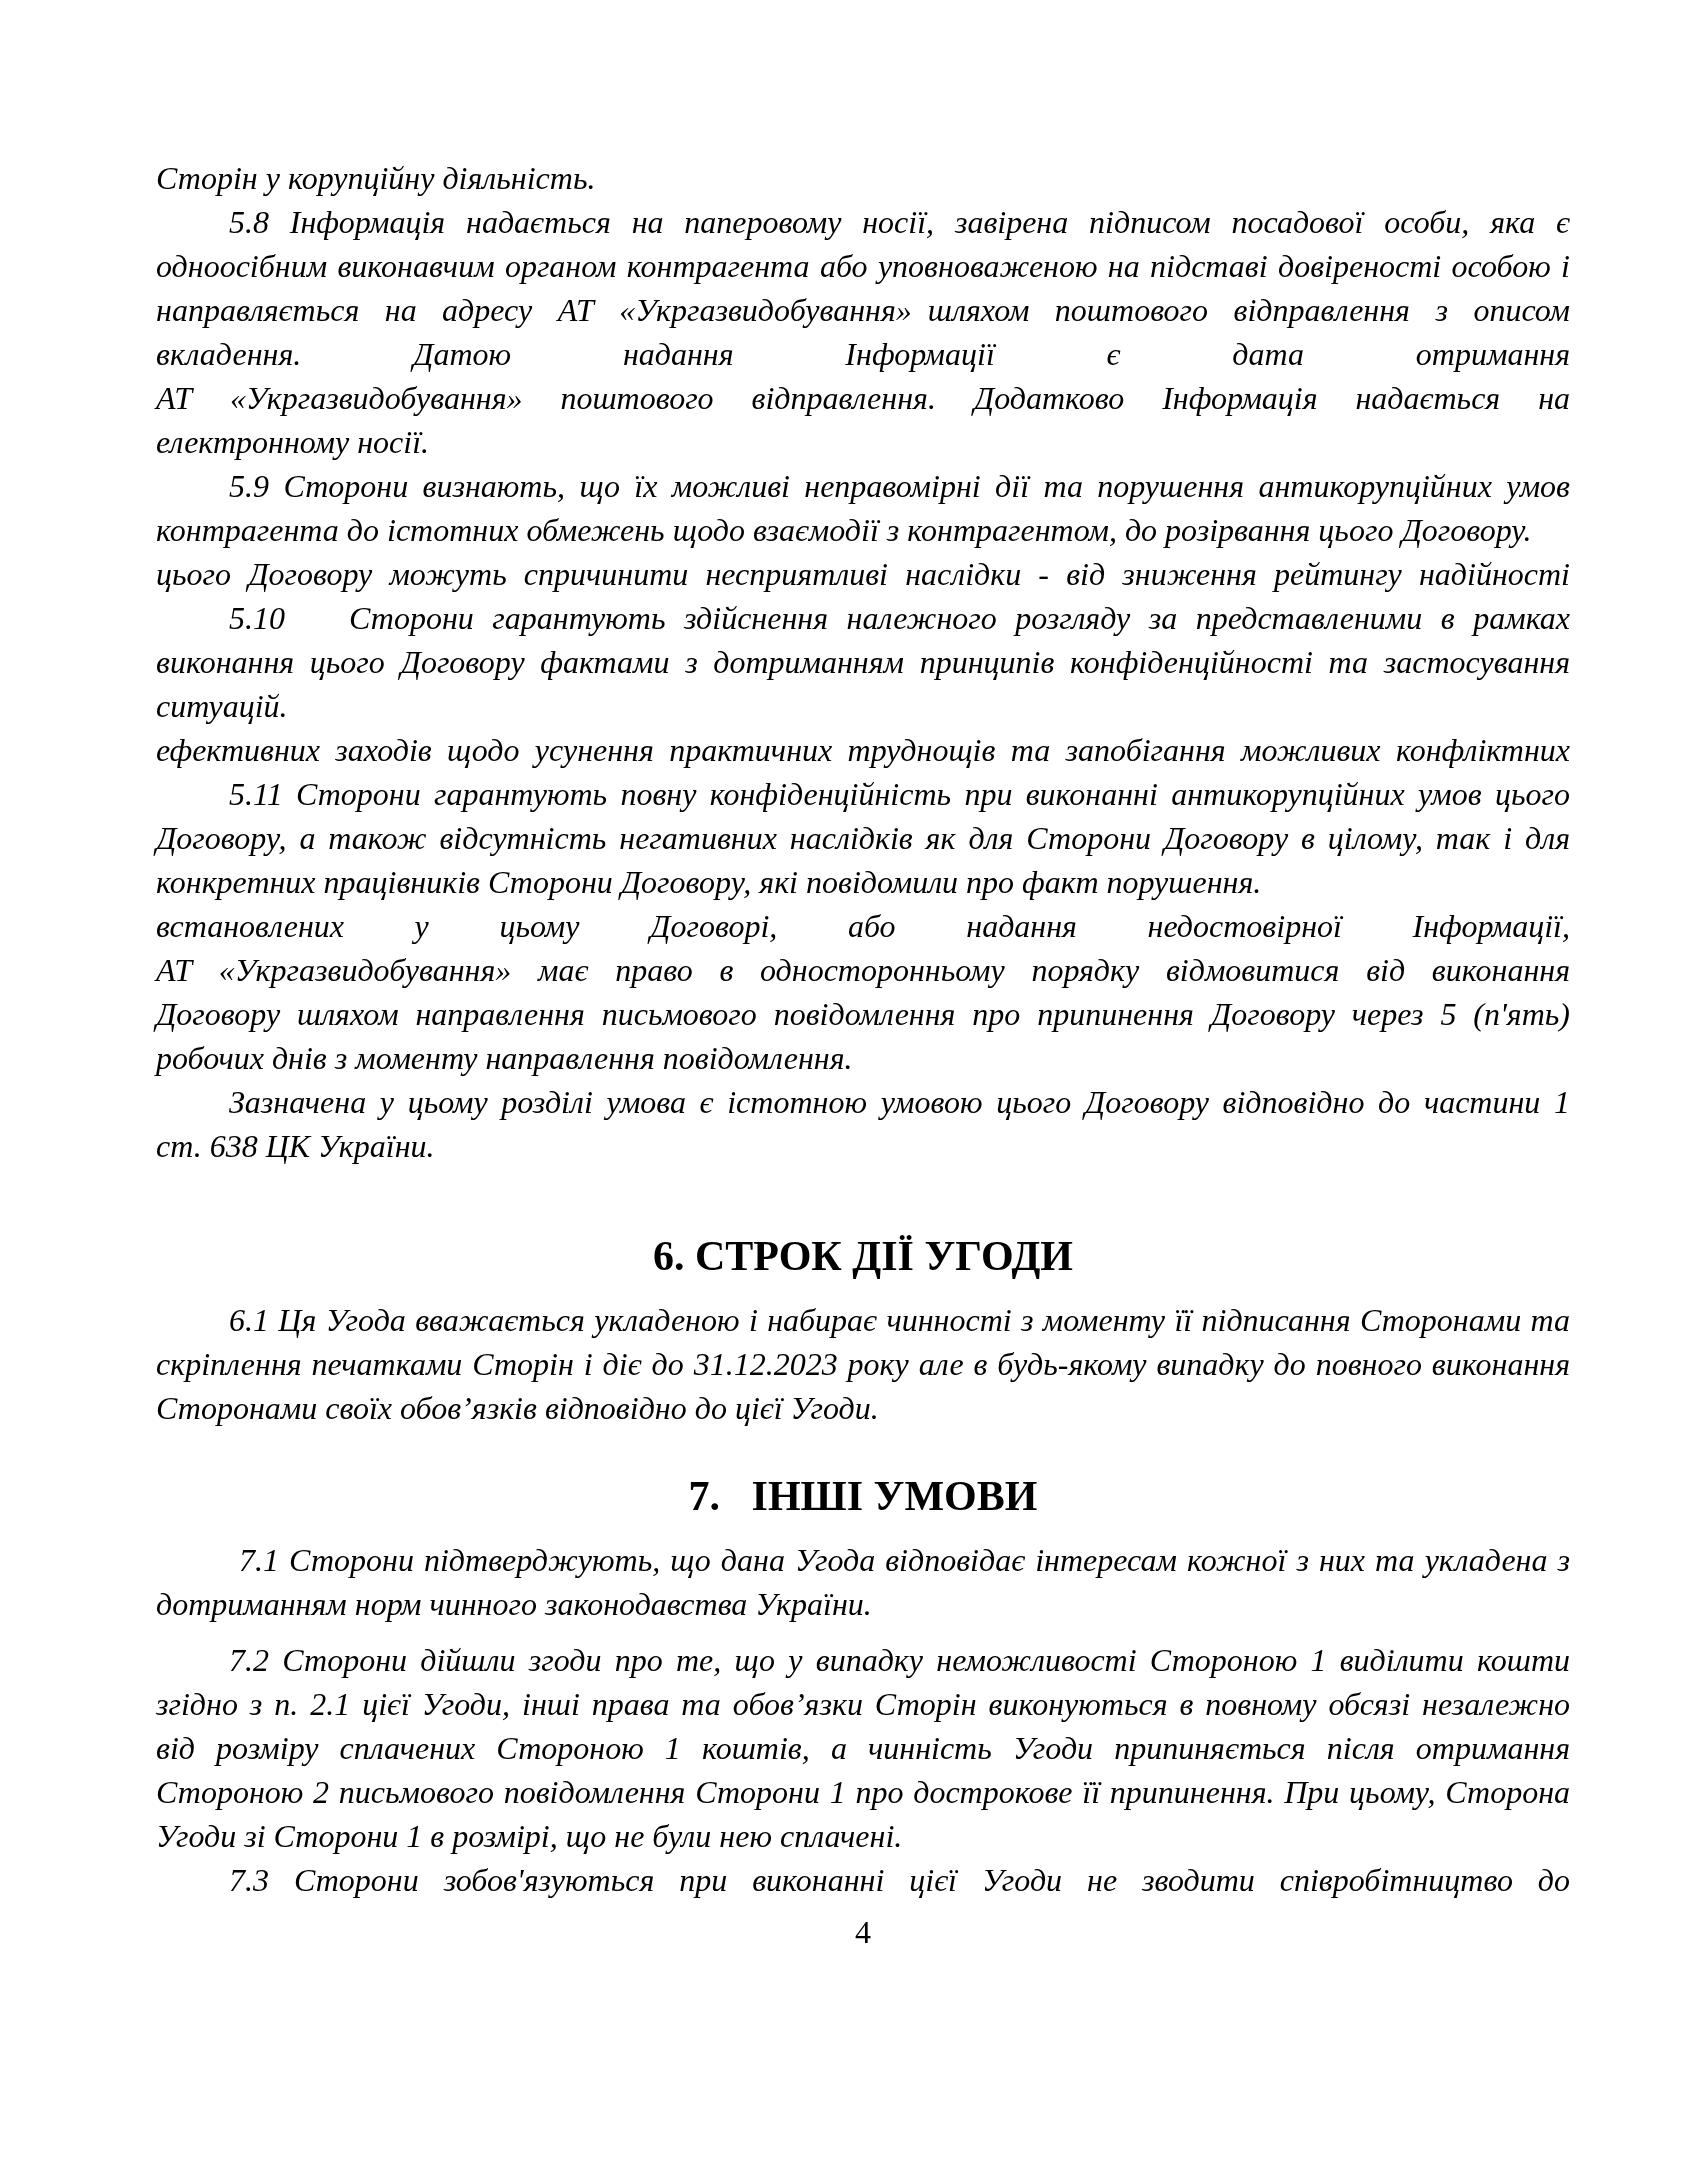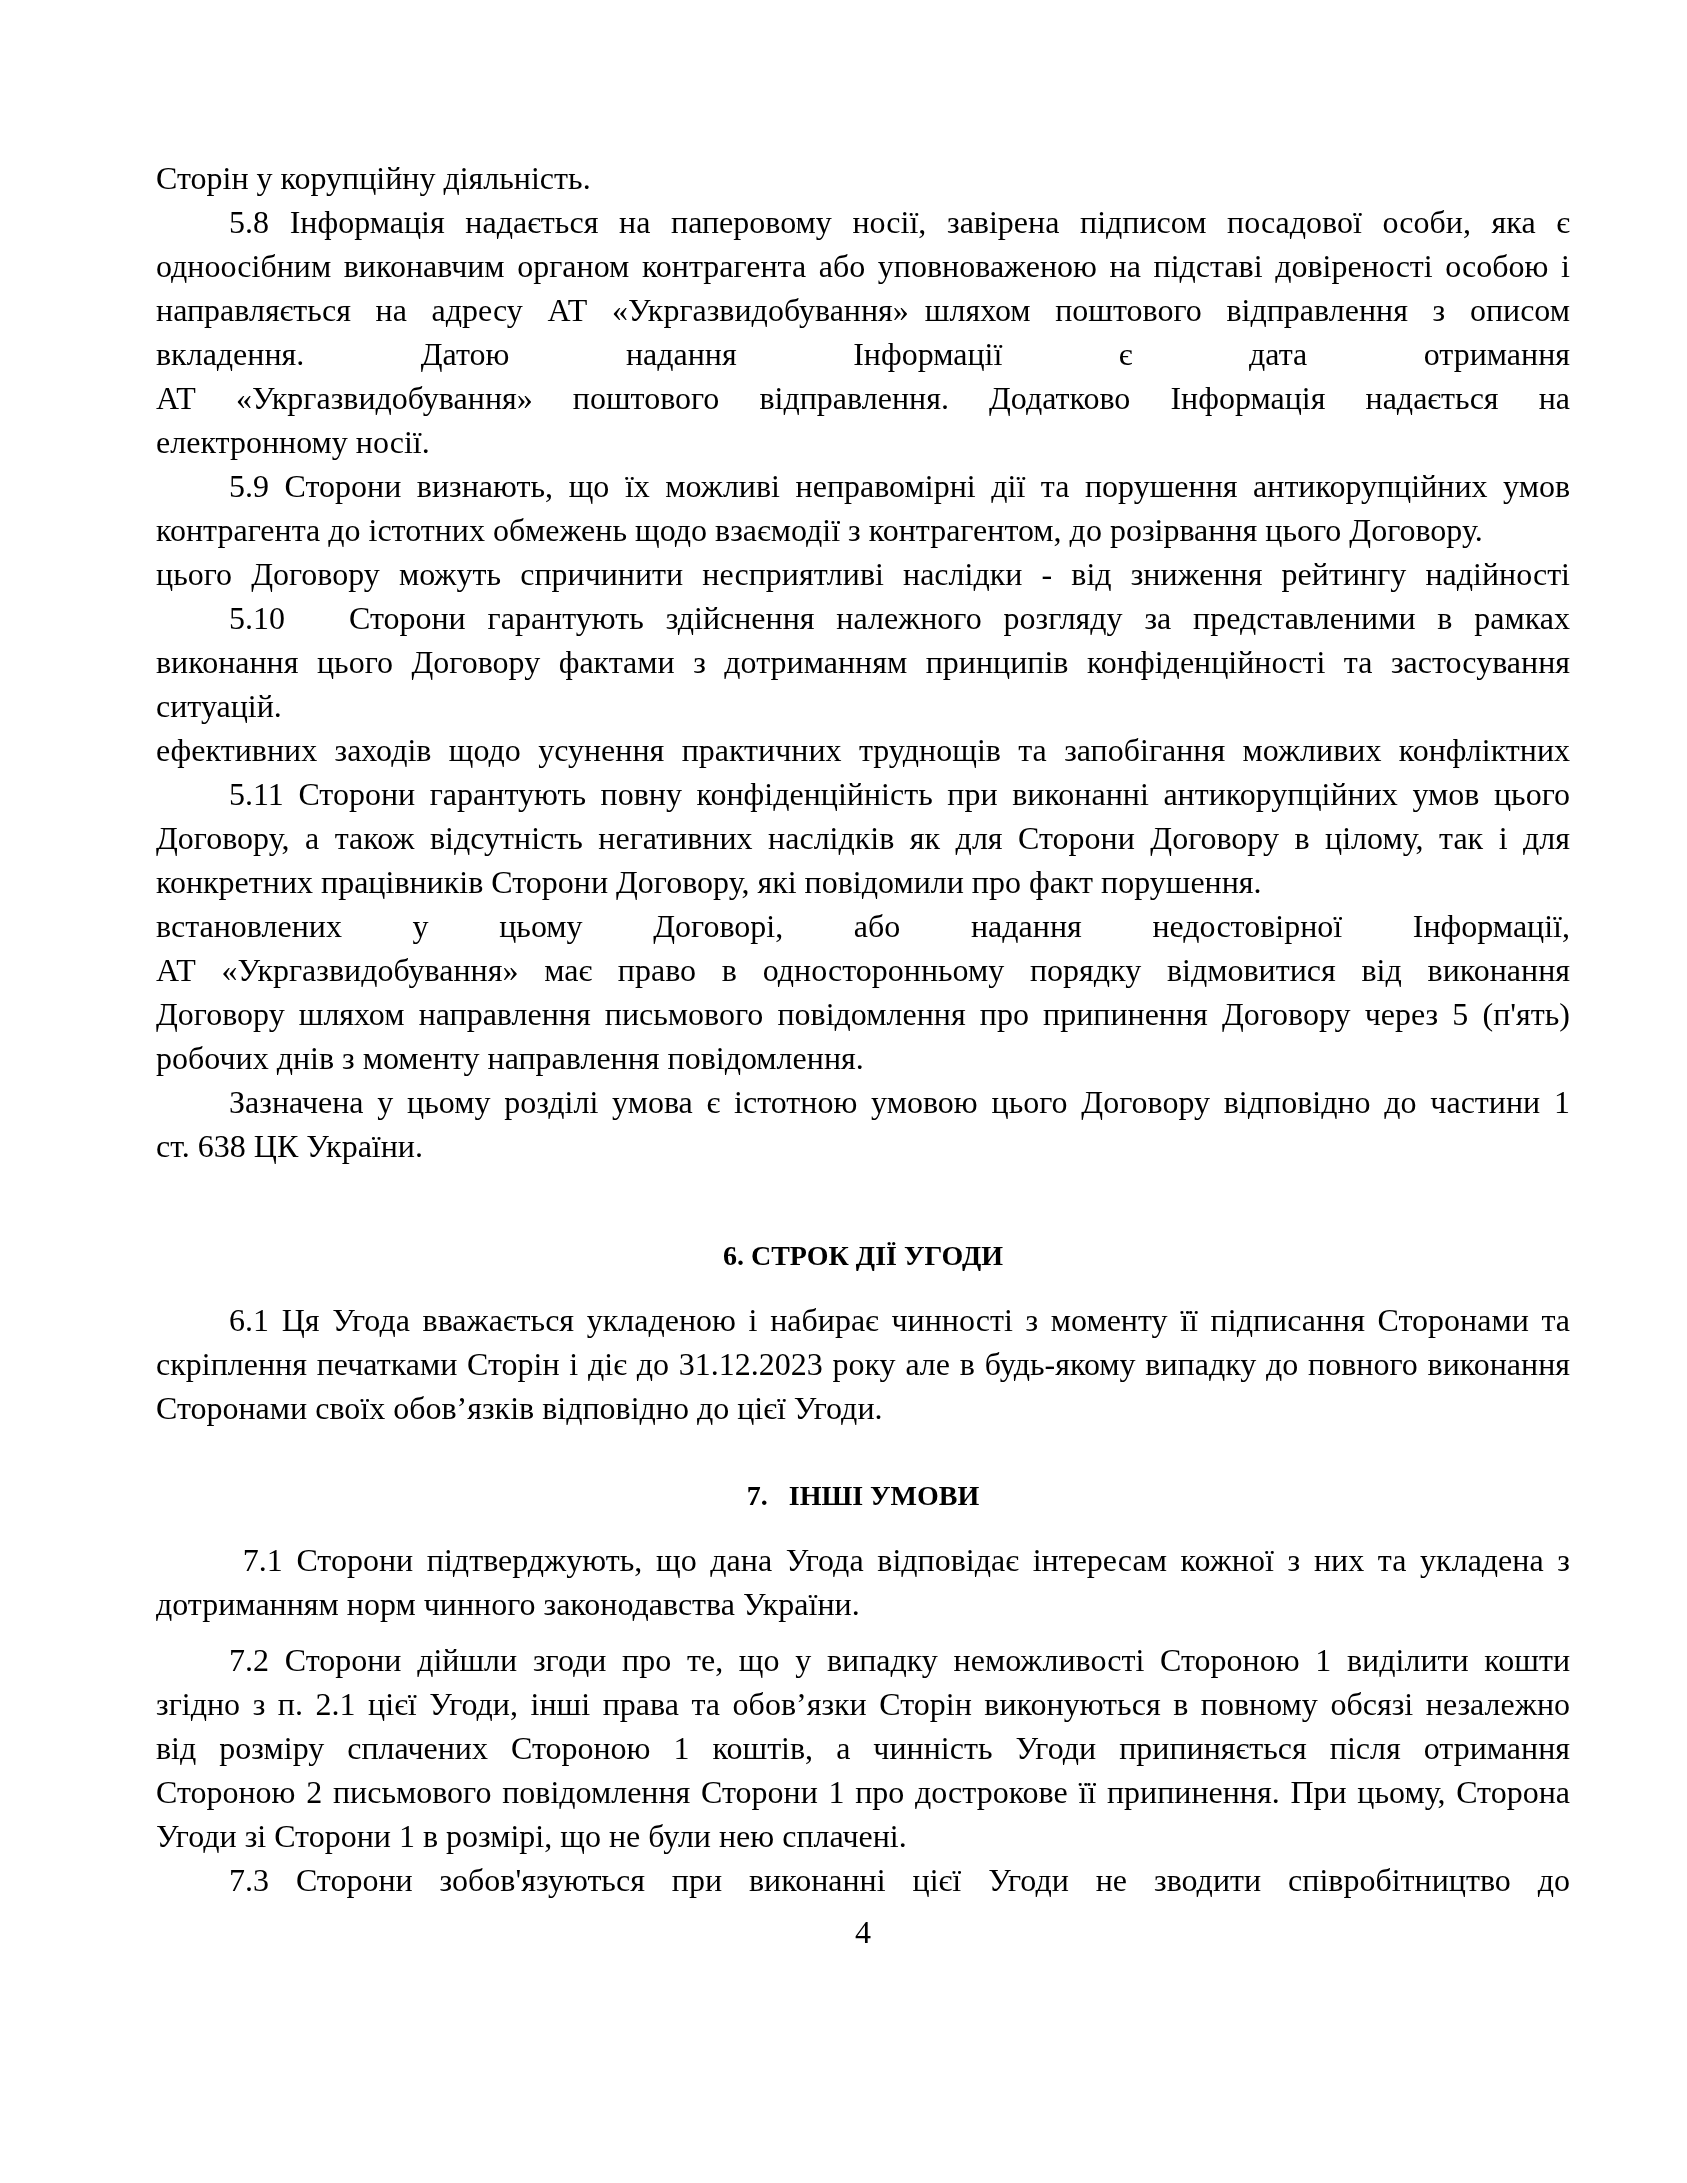--- a/index.html
+++ b/index.html
@@ -17,32 +17,32 @@
     color: #000000;
   }
   .doc {
     position: absolute;
     left: 156px;
     top: 156px;
     width: 1414px;
     font-size: 32px;
     line-height: 44px;
   }
-  .para { margin: 0; padding: 0; }
+  .para { margin: 0; padding: 0; font-style: italic; }
   .ln {
     display: block;
     text-align: justify;
     text-align-last: justify;
     white-space: normal;
   }
   .end { text-align-last: left; }
   .ind { text-indent: 73px; }
   .h {
     display: block;
-    font-size: 28px;
+    font-size: 42px;
     font-weight: 700;
     text-align: center;
     text-align-last: center;
     line-height: 44px;
   }
   .h6 { margin-top: 66px; }
   .h7 { margin-top: 44px; }
   .mt30 { margin-top: 20px; }
   .mt18 { margin-top: 12px; }
   .footer {

